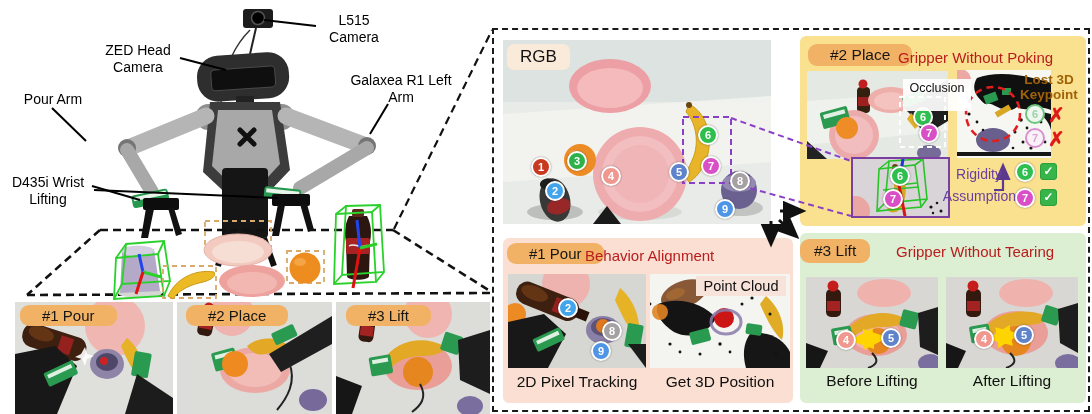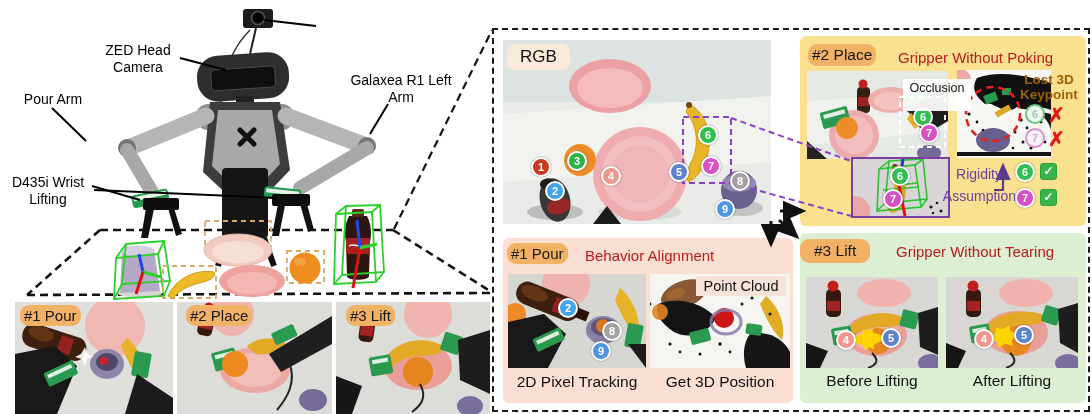--- a/index.html
+++ b/index.html
@@ -3,21 +3,21 @@
 <meta charset="utf-8">
 <style>
   html,body{margin:0;padding:0;background:#fff;}
   .canvas{position:relative;width:1092px;height:414px;background:#ffffff;
           font-family:"Liberation Sans",sans-serif;overflow:hidden;}
   .scene{position:absolute;z-index:2;display:block;}
   .panel{position:absolute;border-radius:6px;z-index:1;}
   .dashed-frame{position:absolute;border:2.5px dashed #1a1a1a;z-index:0;box-sizing:border-box;}
   .overlay{position:absolute;left:0;top:0;z-index:5;pointer-events:none;}
   .robot-label{position:absolute;font-size:14px;color:#000;text-align:center;line-height:1.18;z-index:7;}
-  .badge{position:absolute;background:#f2b266;border-radius:9px;padding:2px 4px;font-size:15px;
+  .badge{position:absolute;background:#f2b266;border-radius:9px;padding:2px 22px;font-size:15px;
          color:#161616;z-index:7;white-space:nowrap;}
   .title{position:absolute;font-size:15px;color:#b91c1c;z-index:7;white-space:nowrap;}
   .caption{position:absolute;font-size:15.5px;color:#101010;text-align:center;z-index:7;}
   .rgb-tag{position:absolute;left:507px;top:44px;background:#f9ead9;border-radius:7px;
            padding:3px 13px;font-size:17px;color:#111;z-index:7;}
   .kp{position:absolute;width:20px;height:20px;border:2px solid #fff;border-radius:50%;color:#fff;
       font-size:11px;font-weight:bold;text-align:center;line-height:16px;box-sizing:border-box;
       z-index:6;box-shadow:0 0 2px rgba(0,0,0,.45);}
   .kpc1{background:#c9391f}.kpc2{background:#42a4ea}.kpc3{background:#2db24a}
   .kpc4{background:#f0988f}.kpc5{background:#5f83cb}.kpc6{background:#2fbf4e}
@@ -457,20 +457,21 @@
     </g>
 
     <path d="M994,190 L1003,190 L1003,167" stroke="#5b3a8c" stroke-width="2.2" fill="none" marker-end="url(#mPurple)"></path>
 
     <g stroke="#ffd400" stroke-width="3.5" fill="none">
       <path d="M856,340 L881,338" marker-start="url(#mYellow)" marker-end="url(#mYellow)"></path>
       <path d="M994,338 L1014,335" marker-start="url(#mYellow)" marker-end="url(#mYellow)"></path>
     </g>
   </svg>
 
+  <div class="robot-label" style="left:316px;top:12px;width:76px;">L515 Camera</div>
   <div class="robot-label" style="left:92px;top:42px;width:92px;">ZED Head Camera</div>
   <div class="robot-label" style="left:350px;top:72px;width:102px;">Galaxea R1 Left Arm</div>
   <div class="robot-label" style="left:14px;top:91px;width:78px;">Pour Arm</div>
   <div class="robot-label" style="left:0px;top:174px;width:96px;">D435i Wrist Lifting</div>
 
   <span class="badge" style="left:20px;top:305px;">#1 Pour</span>
   <span class="badge" style="left:186px;top:305px;">#2 Place</span>
   <span class="badge" style="left:346px;top:305px;">#3 Lift</span>
 
   <span class="rgb-tag">RGB</span>

